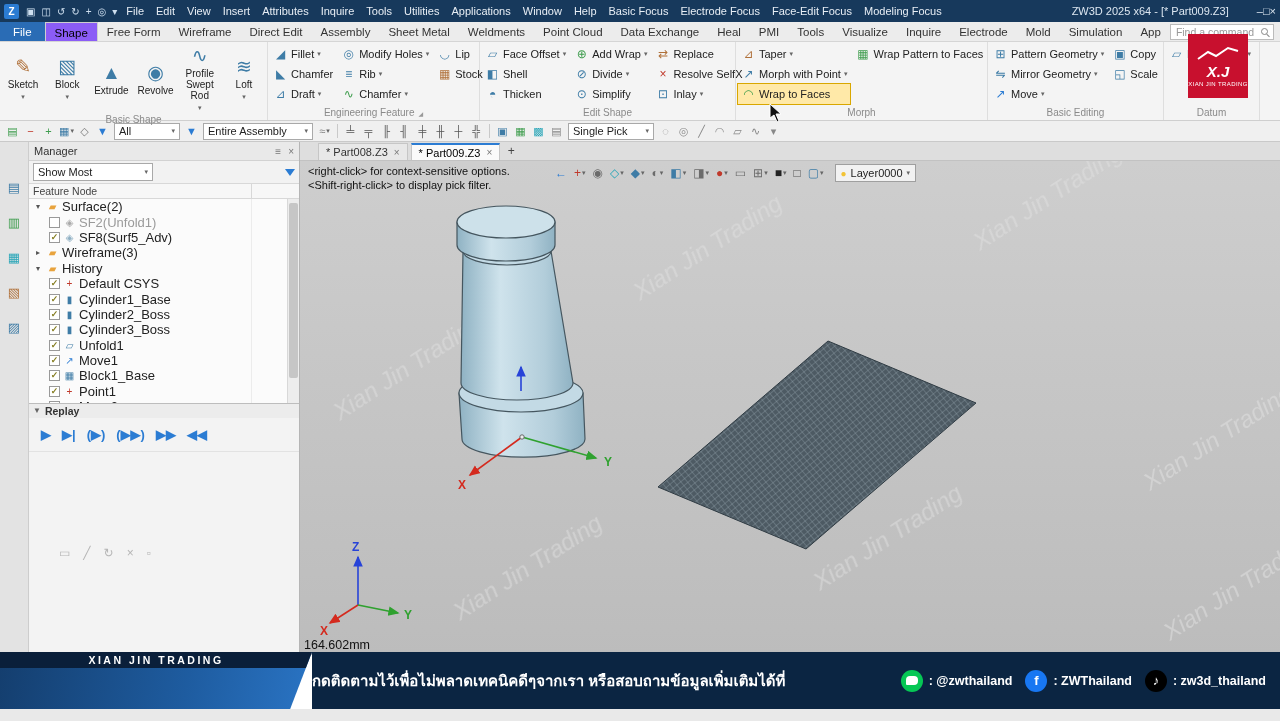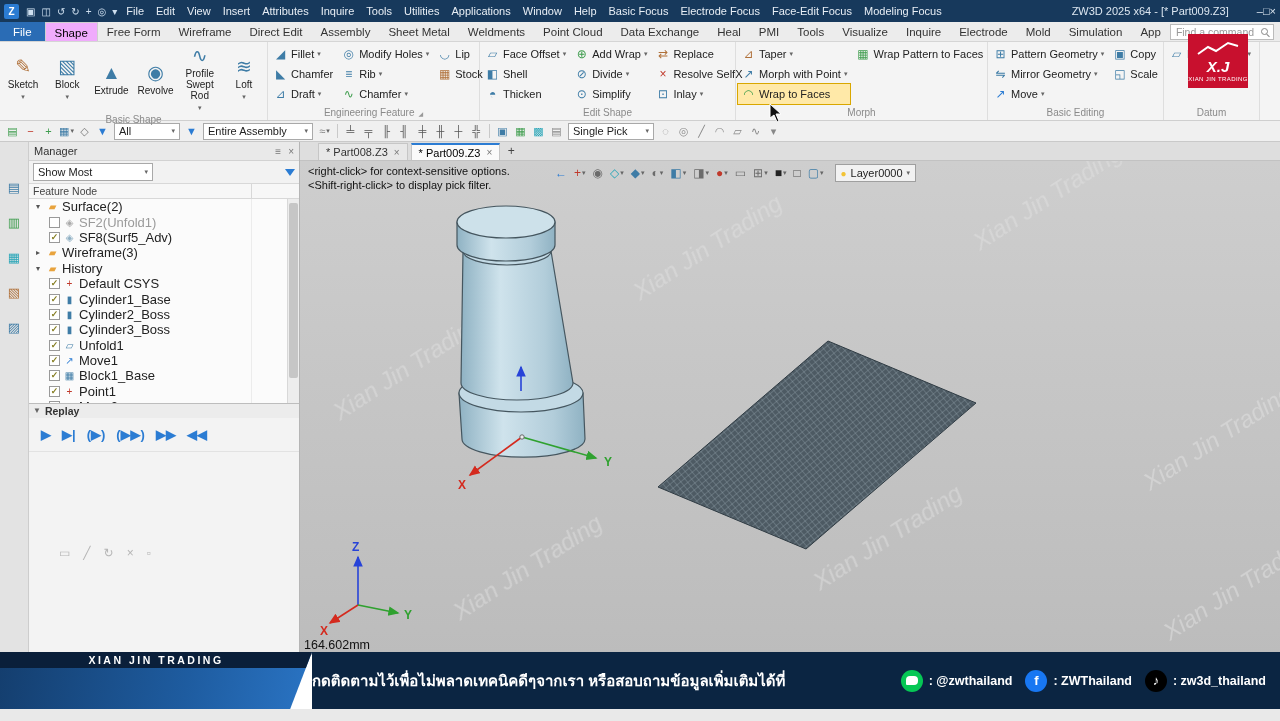--- a/index.html
+++ b/index.html
@@ -12,21 +12,21 @@
 .qa-icon{padding:0 3px;font-size:10px;color:#cfe0f0;}
 .menu-item{padding:0 6px;font-size:11px;white-space:nowrap;}
 .tb-title{margin-left:auto;margin-right:28px;font-size:11px;color:#dce6f0;white-space:nowrap;}
 .winbtn{width:26px;text-align:center;font-size:11px;color:#dce6f0;}
 
 
 .ribbon-tabs{height:20px;background:#ececec;border-bottom:1px solid #d5d5d5;display:flex;align-items:stretch;}
 #rtabs-inner{display:flex;}
 .rtab{padding:3px 9px 2px;font-size:11.5px;color:#333;display:flex;align-items:center;white-space:nowrap;}
 .rtab.file{background:#2a6cb5;color:#fff;padding:3px 13px 2px;}
-.rtab.active{background:#f0abfc;border:1px solid #cfcfcf;border-bottom:none;color:#000;}
+.rtab.active{background:#8b5cf6;border:1px solid #cfcfcf;border-bottom:none;color:#000;}
 .findbox{margin-left:auto;margin-right:6px;align-self:center;width:150px;height:16px;background:#fff;border:1px solid #bbb;display:flex;align-items:center;gap:4px;padding:0 5px;font-size:10.5px;color:#999;}
 .findbox .ph{flex:1;overflow:hidden;white-space:nowrap;}
 .mag{width:7px;height:7px;border:1.2px solid #888;border-radius:50%;position:relative;flex:none;}
 .mag::after{content:"";position:absolute;width:4px;height:1.2px;background:#888;transform:rotate(45deg);right:-3px;bottom:-2px;}
 
 
 .ribbon{height:79px;background:#f4f4f4;border-bottom:1px solid #cfcfcf;display:flex;position:relative;}
 .rgroup{flex:none;border-right:1px solid #dedede;display:flex;flex-direction:column;padding:2px 2px 0;}
 .rg-body{flex:1;display:flex;align-items:flex-start;gap:2px;}
 .rg-body.large{width:100%;justify-content:space-between;align-items:center;}
@@ -35,21 +35,21 @@
 .ritem .gi{width:15px;text-align:center;font-size:12px;flex:none;}
 .caret{font-size:7px;color:#666;}
 .ritem.hl{background:#ffe9a8;outline:1px solid #d9a700;}
 .big-item{width:44px;display:flex;flex-direction:column;align-items:center;text-align:center;font-size:10px;line-height:11px;color:#222;}
 .big-item .gi{font-size:19px;height:24px;line-height:24px;}
 .big-item .caret{margin-top:1px;}
 .rg-label{height:14px;line-height:13px;text-align:center;font-size:10px;color:#8a8a8a;position:rel;}
 .launcher{margin-left:4px;font-size:6px;color:#999;}
 
 
-.xj-logo{position:absolute;right:32px;top:34px;width:60px;height:54px;background:#c8102e;z-index:20;display:flex;flex-direction:column;align-items:center;justify-content:center;gap:1px;color:#fff;}
+.xj-logo{position:absolute;right:32px;top:34px;width:60px;height:64px;background:#c8102e;z-index:20;display:flex;flex-direction:column;align-items:center;justify-content:center;gap:1px;color:#fff;}
 .xj-text{font-size:15px;font-weight:bold;font-style:italic;}
 .xj-cap{font-size:6px;letter-spacing:0.4px;white-space:nowrap;}
 
 
 .toolbar{height:21px;background:#f0f0f0;border-bottom:1px solid #c9c9c9;display:flex;align-items:center;padding:0 4px;gap:1px;}
 .tb-icon{min-width:17px;text-align:center;font-size:11px;display:inline-flex;align-items:center;justify-content:center;gap:1px;}
 .tb-select{height:17px;background:#fff;border:1px solid #a9a9a9;display:inline-flex;align-items:center;justify-content:space-between;padding:0 4px;font-size:11px;margin:0 2px;white-space:nowrap;}
 .tb-sep{width:1px;height:14px;background:#c9c9c9;margin:0 3px;}
 
 

